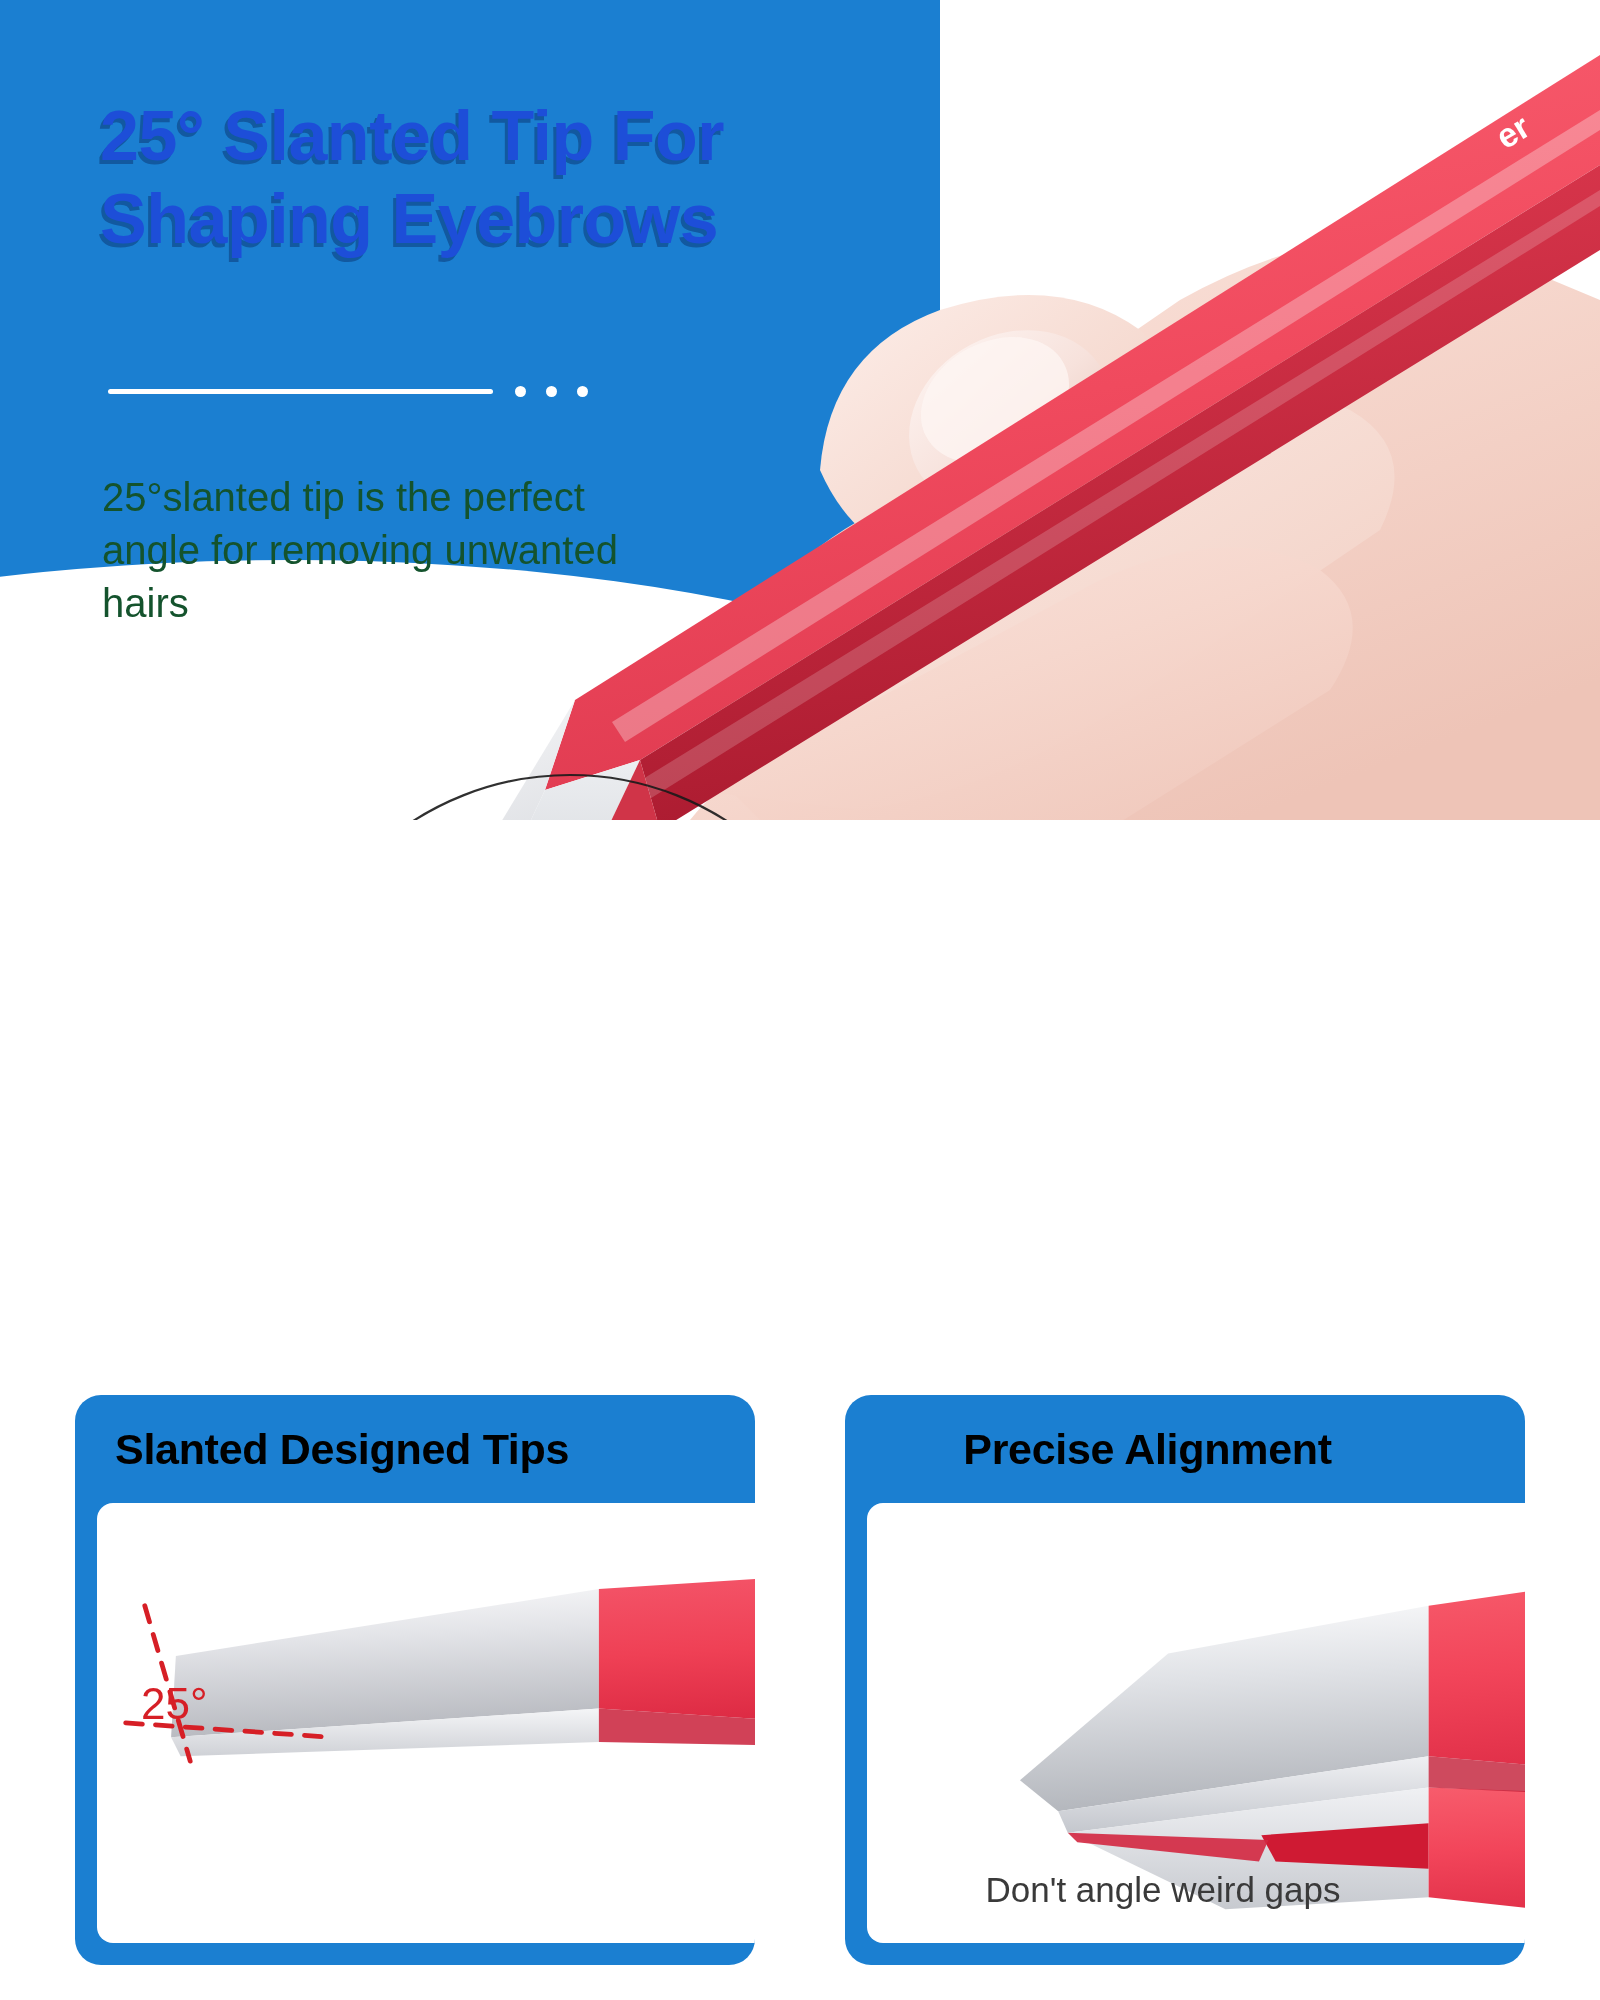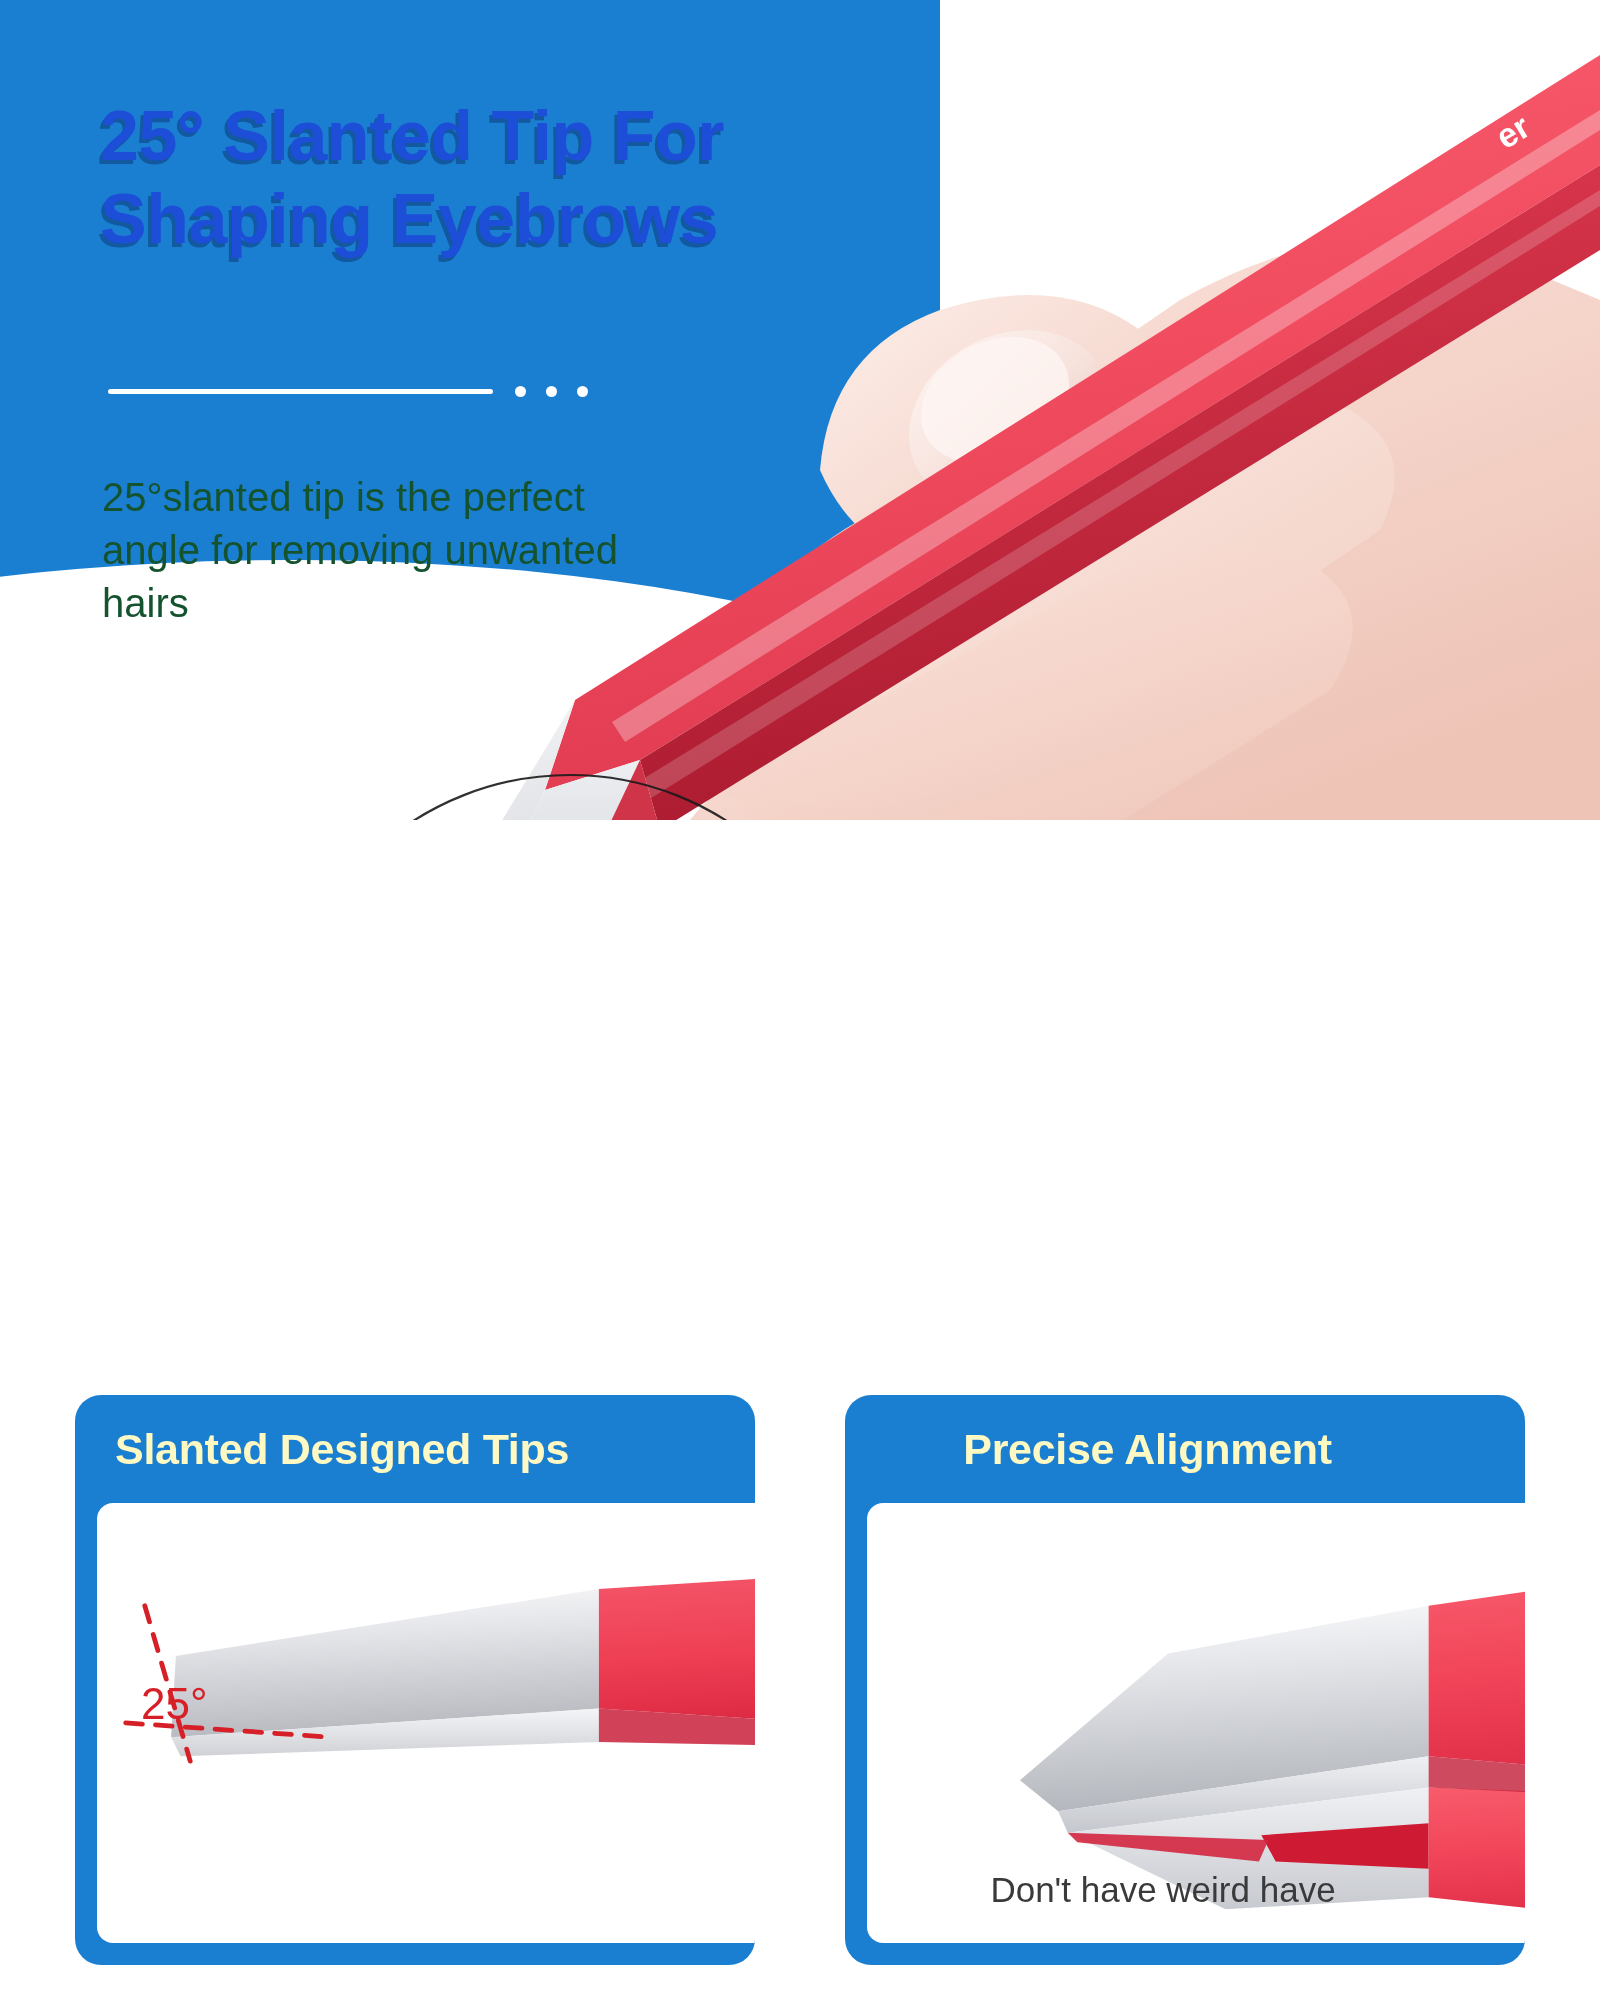--- a/index.html
+++ b/index.html
@@ -91,21 +91,21 @@
     border-radius:26px;
     overflow:hidden;
   }
   .card.left  { left:75px; }
   .card.right { left:845px; }
 
   .card-title {
     position:absolute; top:0; left:0;
     width:605px; height:108px;
     display:flex; align-items:center;
-    color:#fef9c3;
+    color:#000000;
     font-size:43px; font-weight:bold;
     letter-spacing:-0.3px;
   }
   .card.left  .card-title { padding-left:40px; justify-content:flex-start; }
   .card.right .card-title { justify-content:center;border-radius:17px; }
 
   .card-inner {
     position:absolute; left:22px; top:108px;
     width:760px; height:440px;
     background:#ffffff;
@@ -292,17 +292,17 @@
 
           <path d="M330 278 L470 268 L470 306 L342 300 Z" fill="#cf1a33"></path>
           <path d="M168 276 L336 282 L328 300 L176 284 Z" fill="#d32740" opacity="0.9"></path>
 
           <path d="M470 86 L636 62 L636 226 L470 212 Z" fill="url(#redR)"></path>
           <path d="M470 238 L636 244 L636 348 L470 330 Z" fill="url(#redR)"></path>
           <path d="M470 212 L636 226 L636 246 L470 238 Z" fill="#c21d36" opacity="0.8"></path>
         </svg>
       </div>
 
-      <div class="card-caption cap-right">Don't have weird have</div>
+      <div class="card-caption cap-right">Don't angle weird gaps</div>
     </div>
 
   </div>
 </div>
 
 </body></html>

